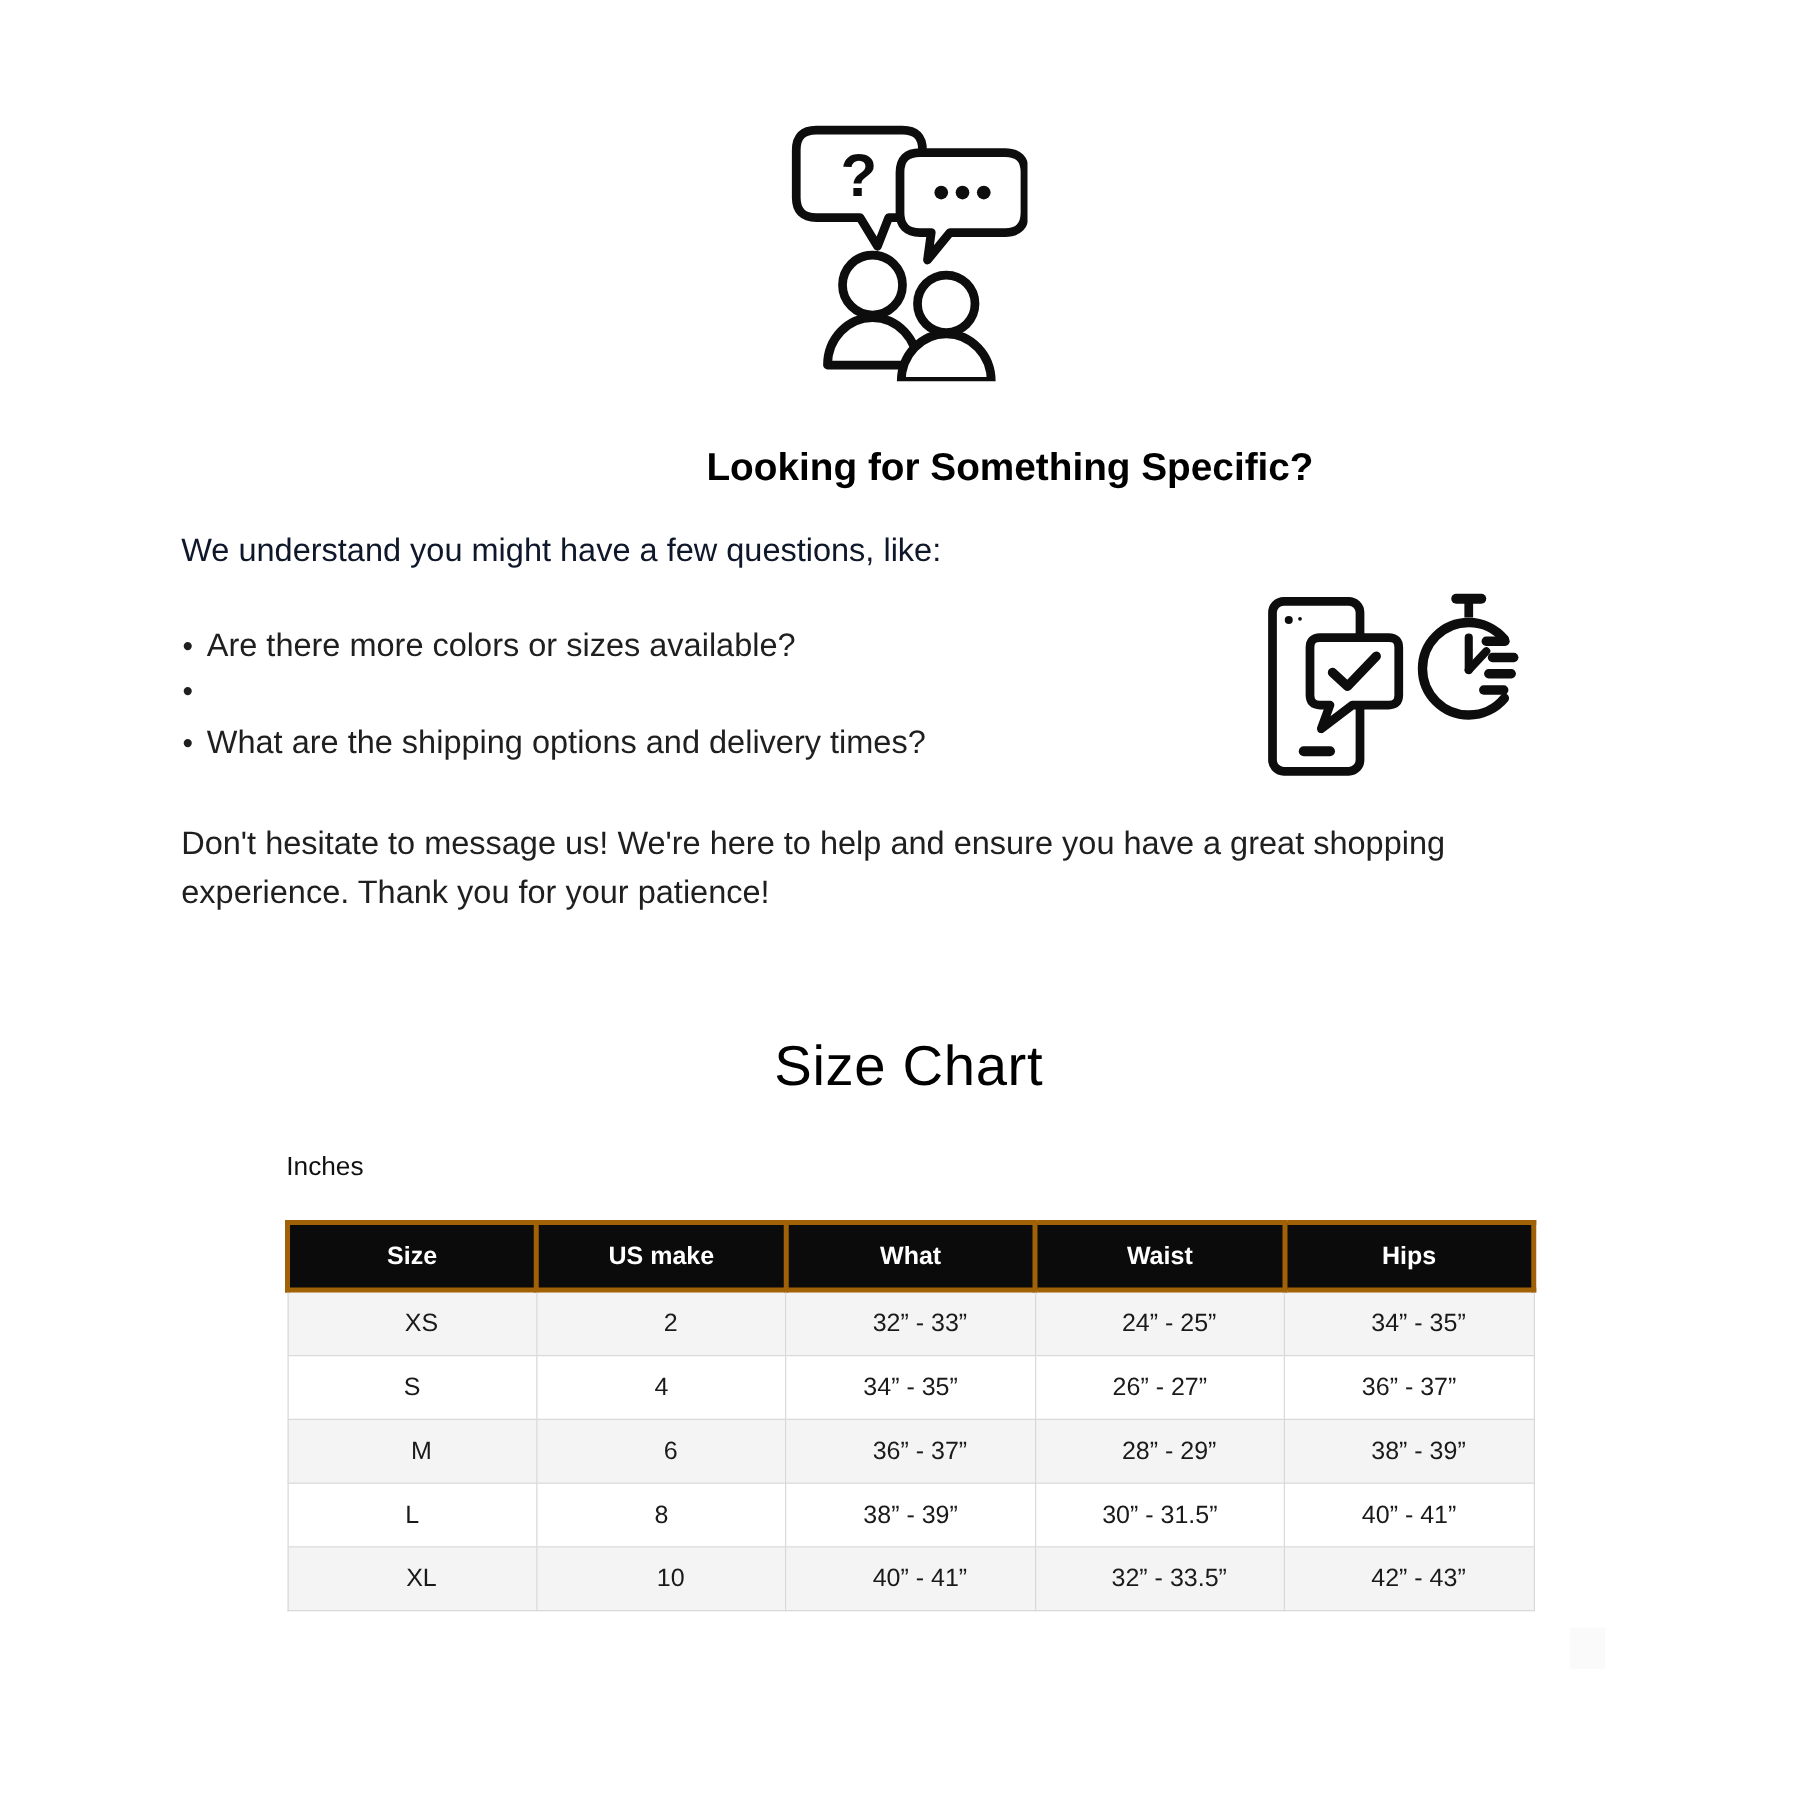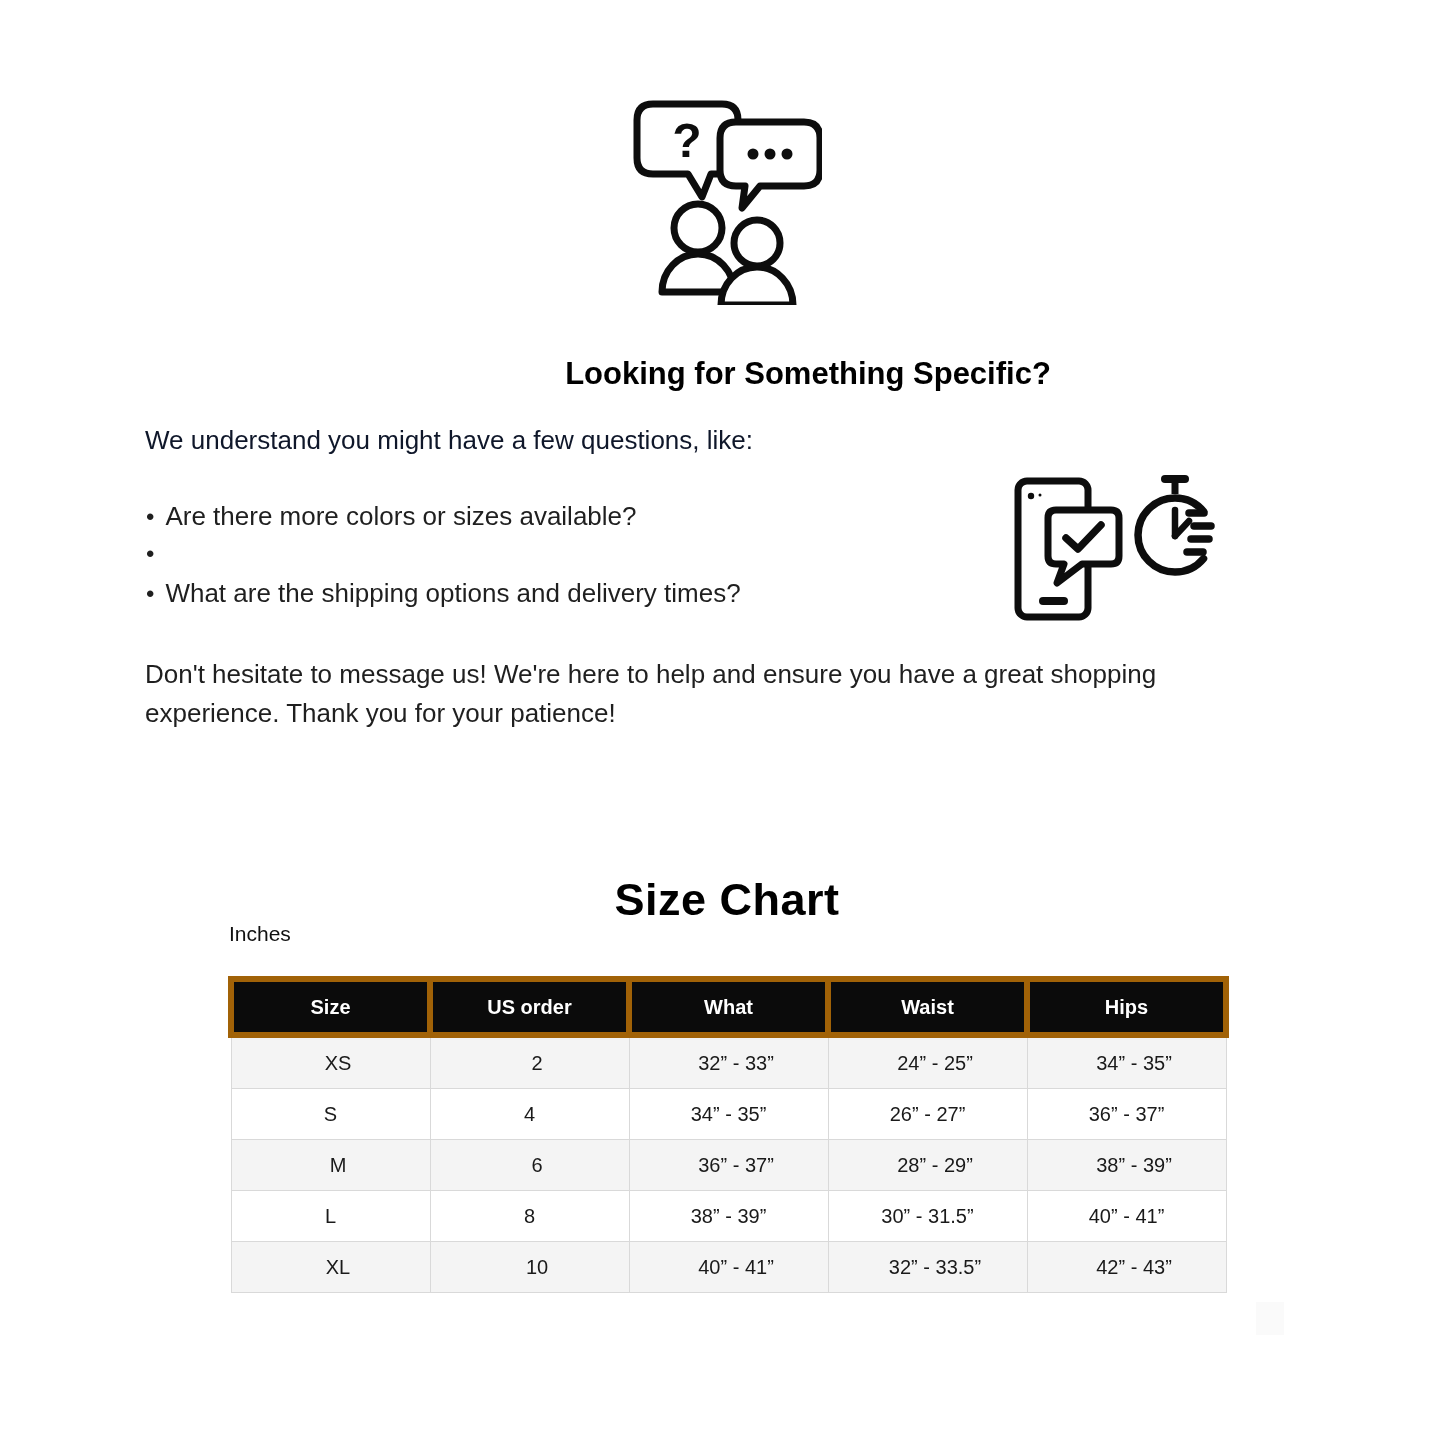--- a/index.html
+++ b/index.html
@@ -30,40 +30,40 @@
   .bullet-char { margin-right: 11px; font-size: 24px; }
 
   .closing-para {
     position: absolute; left: 145px; top: 655px; width: 1145px;
     font-size: 26px; line-height: 39px; color: #1f1f1f;
   }
 
   .side-icon-wrap { position: absolute; left: 1005px; top: 468px; }
 
   .size-chart-title {
-    position: absolute; left: 727px; top: 874px;
+    position: absolute; left: 727px; top: 827px;
     transform: translateX(-50%);
-    font-size: 45px; font-weight: 700; color: #000000;
+    font-size: 45px; font-weight: 400; color: #000000;
     letter-spacing: 0.5px; white-space: nowrap;
   }
 
   .unit-label {
     position: absolute; left: 229px; top: 922px;
     font-size: 21px; color: #111111;
   }
 
   .size-table-wrap { position: absolute; left: 228px; top: 976px; width: 1001px; }
   table.size-table {
     width: 100%; border-collapse: collapse;
     font-size: 20px; table-layout: fixed;
   }
   table.size-table th {
     background: #0b0b0b; color: #ffffff;
     font-weight: 700; height: 48px;
-    border: 6px solid #a16207; text-align: center;
+    border: 4px solid #a16207; text-align: center;
   }
   table.size-table td {
     height: 48px; text-align: center;
     border: 1px solid #d9d9d9; color: #1a1a1a;
   }
   tr.row-alt td { background: #f4f4f4; padding-left: 16px; }
   tr.row-plain td { background: #ffffff; }
 
   .faint-artifact {
     position: absolute; left: 1256px; top: 1302px; width: 28px; height: 33px;
@@ -143,21 +143,21 @@
   <div class="closing-para">Don't hesitate to message us! We're here to help and ensure you have a great shopping experience. Thank you for your patience!</div>
 
   <div class="size-chart-title">Size Chart</div>
   <div class="unit-label">Inches</div>
 
   <div class="size-table-wrap">
     <table class="size-table">
       <thead>
         <tr>
           <th>Size</th>
-          <th>US order</th>
+          <th>US make</th>
           <th>What</th>
           <th>Waist</th>
           <th>Hips</th>
         </tr>
       </thead>
       <tbody>
         <tr class="row-alt">
           <td>XS</td>
           <td>2</td>
           <td>32” - 33”</td>

